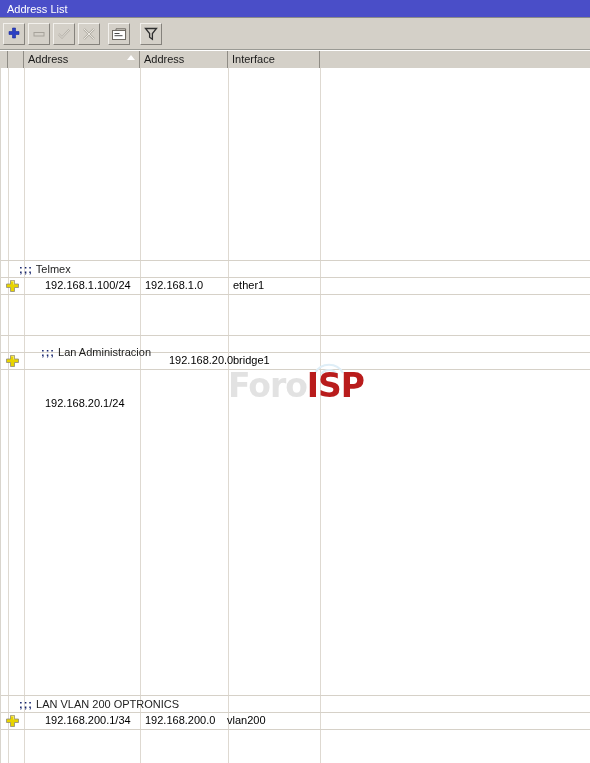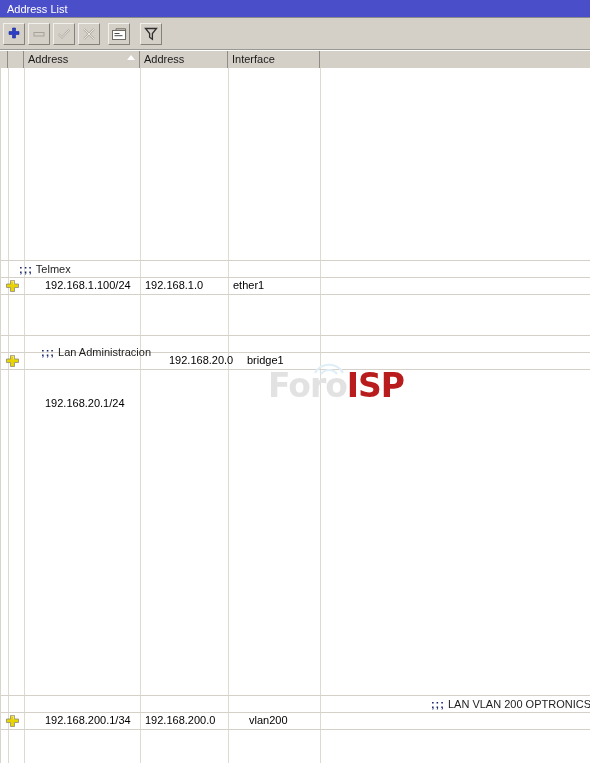--- a/index.html
+++ b/index.html
@@ -133,21 +133,21 @@
     width:150px;height:50px;
     pointer-events:none;
     user-select:none;
   }
   .wm-text{
     position:absolute;left:0;top:12px;
     font-size:33px;font-weight:bold;line-height:34px;
     letter-spacing:-1px;
     font-family:"DejaVu Sans","Liberation Sans",sans-serif;
   }
-  .wm-foro{color:#e2e2e2;padding-left:40px;}
+  .wm-foro{color:#e2e2e2;}
   .wm-isp{color:#b91c1c;}
   .wm-arc{position:absolute;left:84px;top:-1px;}
 </style>
 </head>
 <body>
 
 <div class="window">
 
   <div class="titlebar">
     <div class="title">Address List</div>
@@ -263,38 +263,38 @@
 
     <div class="row" style="top:285px;">
       <span class="rowicon">
         <svg width="13" height="12" viewBox="0 0 13 12">
           <path d="M4.5 0.5 h4 v3.5 h4 v3.5 h-4 v4 h-4 v-4 h-4 v-3.5 h4 z" fill="#e8d400" stroke="#8f8a78" stroke-width="0.8"></path>
           <path d="M5.3 1.2 h2.4 v3.3" fill="none" stroke="#fdf7a8" stroke-width="0.7"></path>
         </svg>
       </span>
       <div class="cell c-addr" style="left:24px;width:115px;margin-top:43px;">192.168.20.1/24</div>
       <div class="cell" style="left:156px;width:87px;margin-left:8px;">192.168.20.0</div>
-      <div class="cell" style="left:242px;width:91px;">bridge1</div>
-    </div>
-
-    <div class="comment" style="top:628px;text-align:right;">
+      <div class="cell" style="left:228px;width:91px;">bridge1</div>
+    </div>
+
+    <div class="comment" style="top:628px;">
       <span class="semi">;;;</span>
       <span>LAN VLAN 200 OPTRONICS</span>
     </div>
 
     <div class="row" style="top:645px;">
       <span class="rowicon">
         <svg width="13" height="12" viewBox="0 0 13 12">
           <path d="M4.5 0.5 h4 v3.5 h4 v3.5 h-4 v4 h-4 v-4 h-4 v-3.5 h4 z" fill="#e8d400" stroke="#8f8a78" stroke-width="0.8"></path>
           <path d="M5.3 1.2 h2.4 v3.3" fill="none" stroke="#fdf7a8" stroke-width="0.7"></path>
         </svg>
       </span>
       <div class="cell c-addr" style="left:24px;width:115px;">192.168.200.1/34</div>
       <div class="cell" style="left:140px;width:87px;">192.168.200.0</div>
-      <div class="cell" style="left:244px;width:91px;">vlan200</div>
+      <div class="cell" style="left:222px;width:91px;">vlan200</div>
     </div>
 
   </div>
 
   <div class="watermark">
     <span class="wm-arc">
       <svg width="34" height="20" viewBox="0 0 34 20">
         <path d="M3 17 A16 16 0 0 1 31 17" fill="none" stroke="#dfeef7" stroke-width="2.2"></path>
         <path d="M9 18 A10 10 0 0 1 25 18" fill="none" stroke="#dfeef7" stroke-width="2.2"></path>
       </svg>

